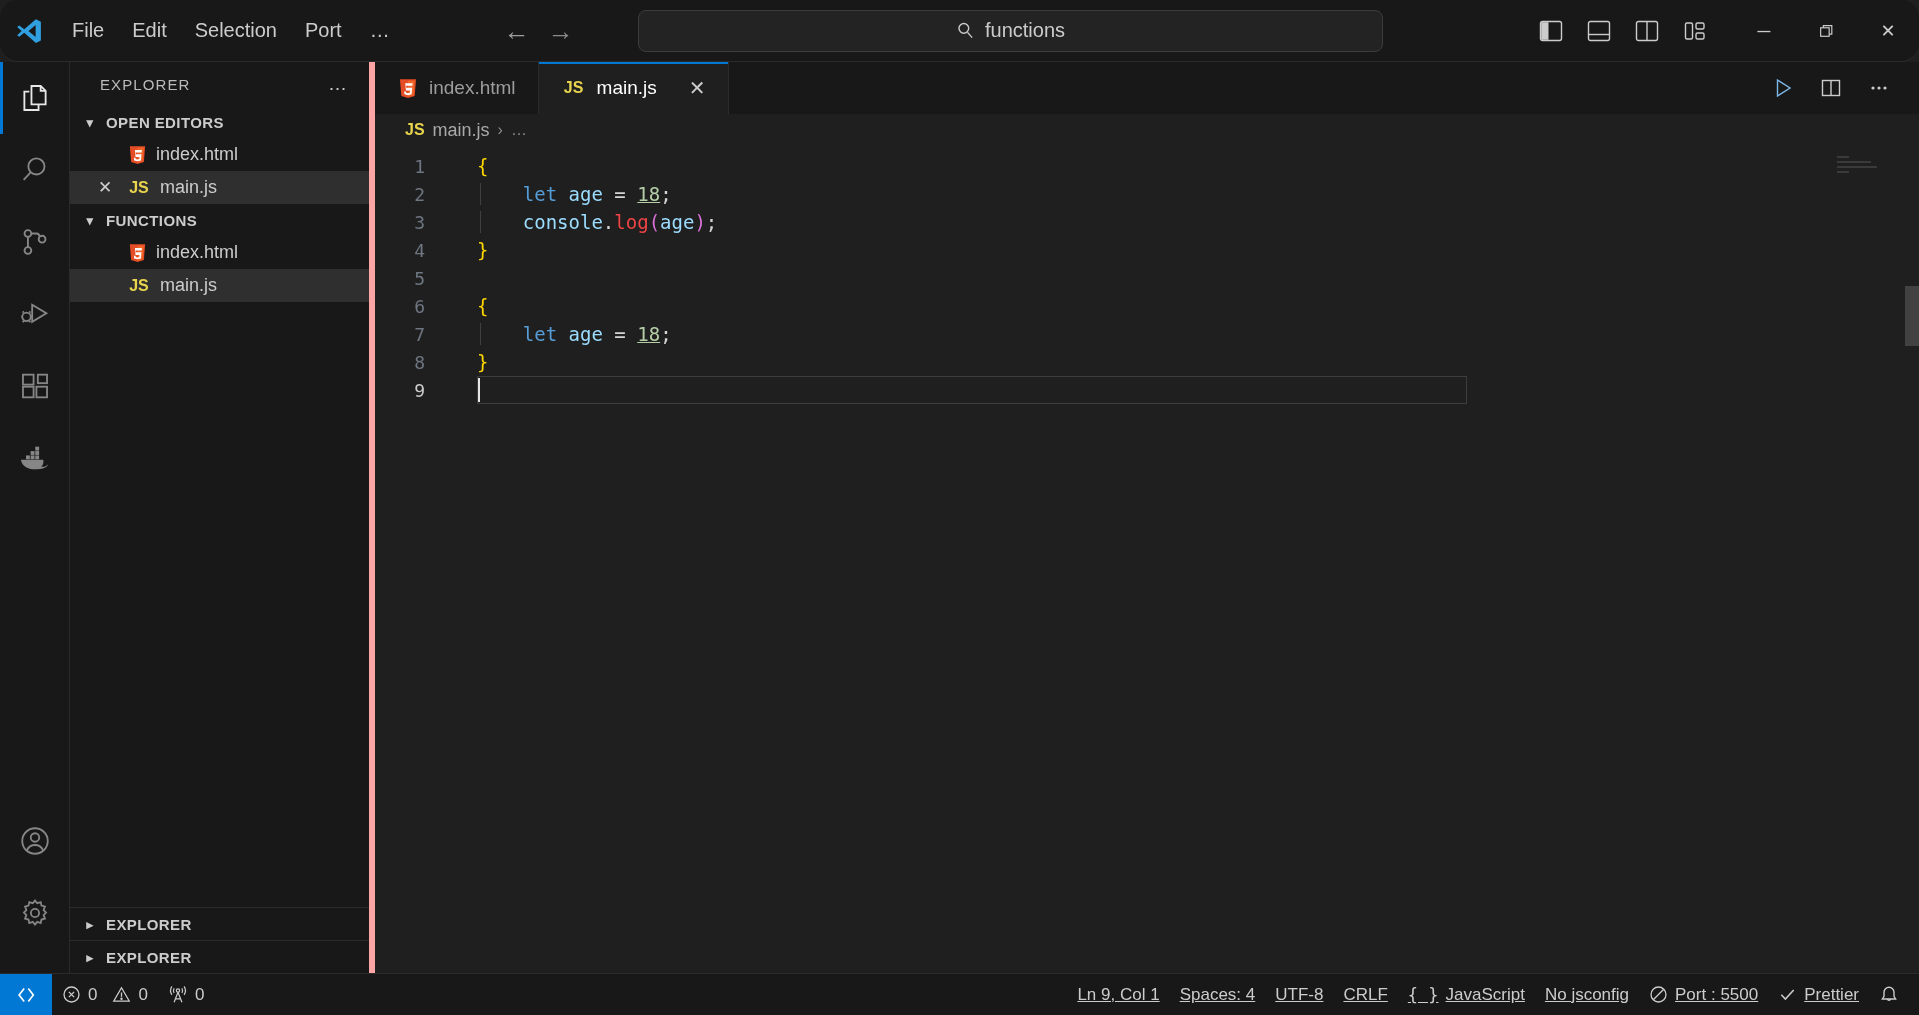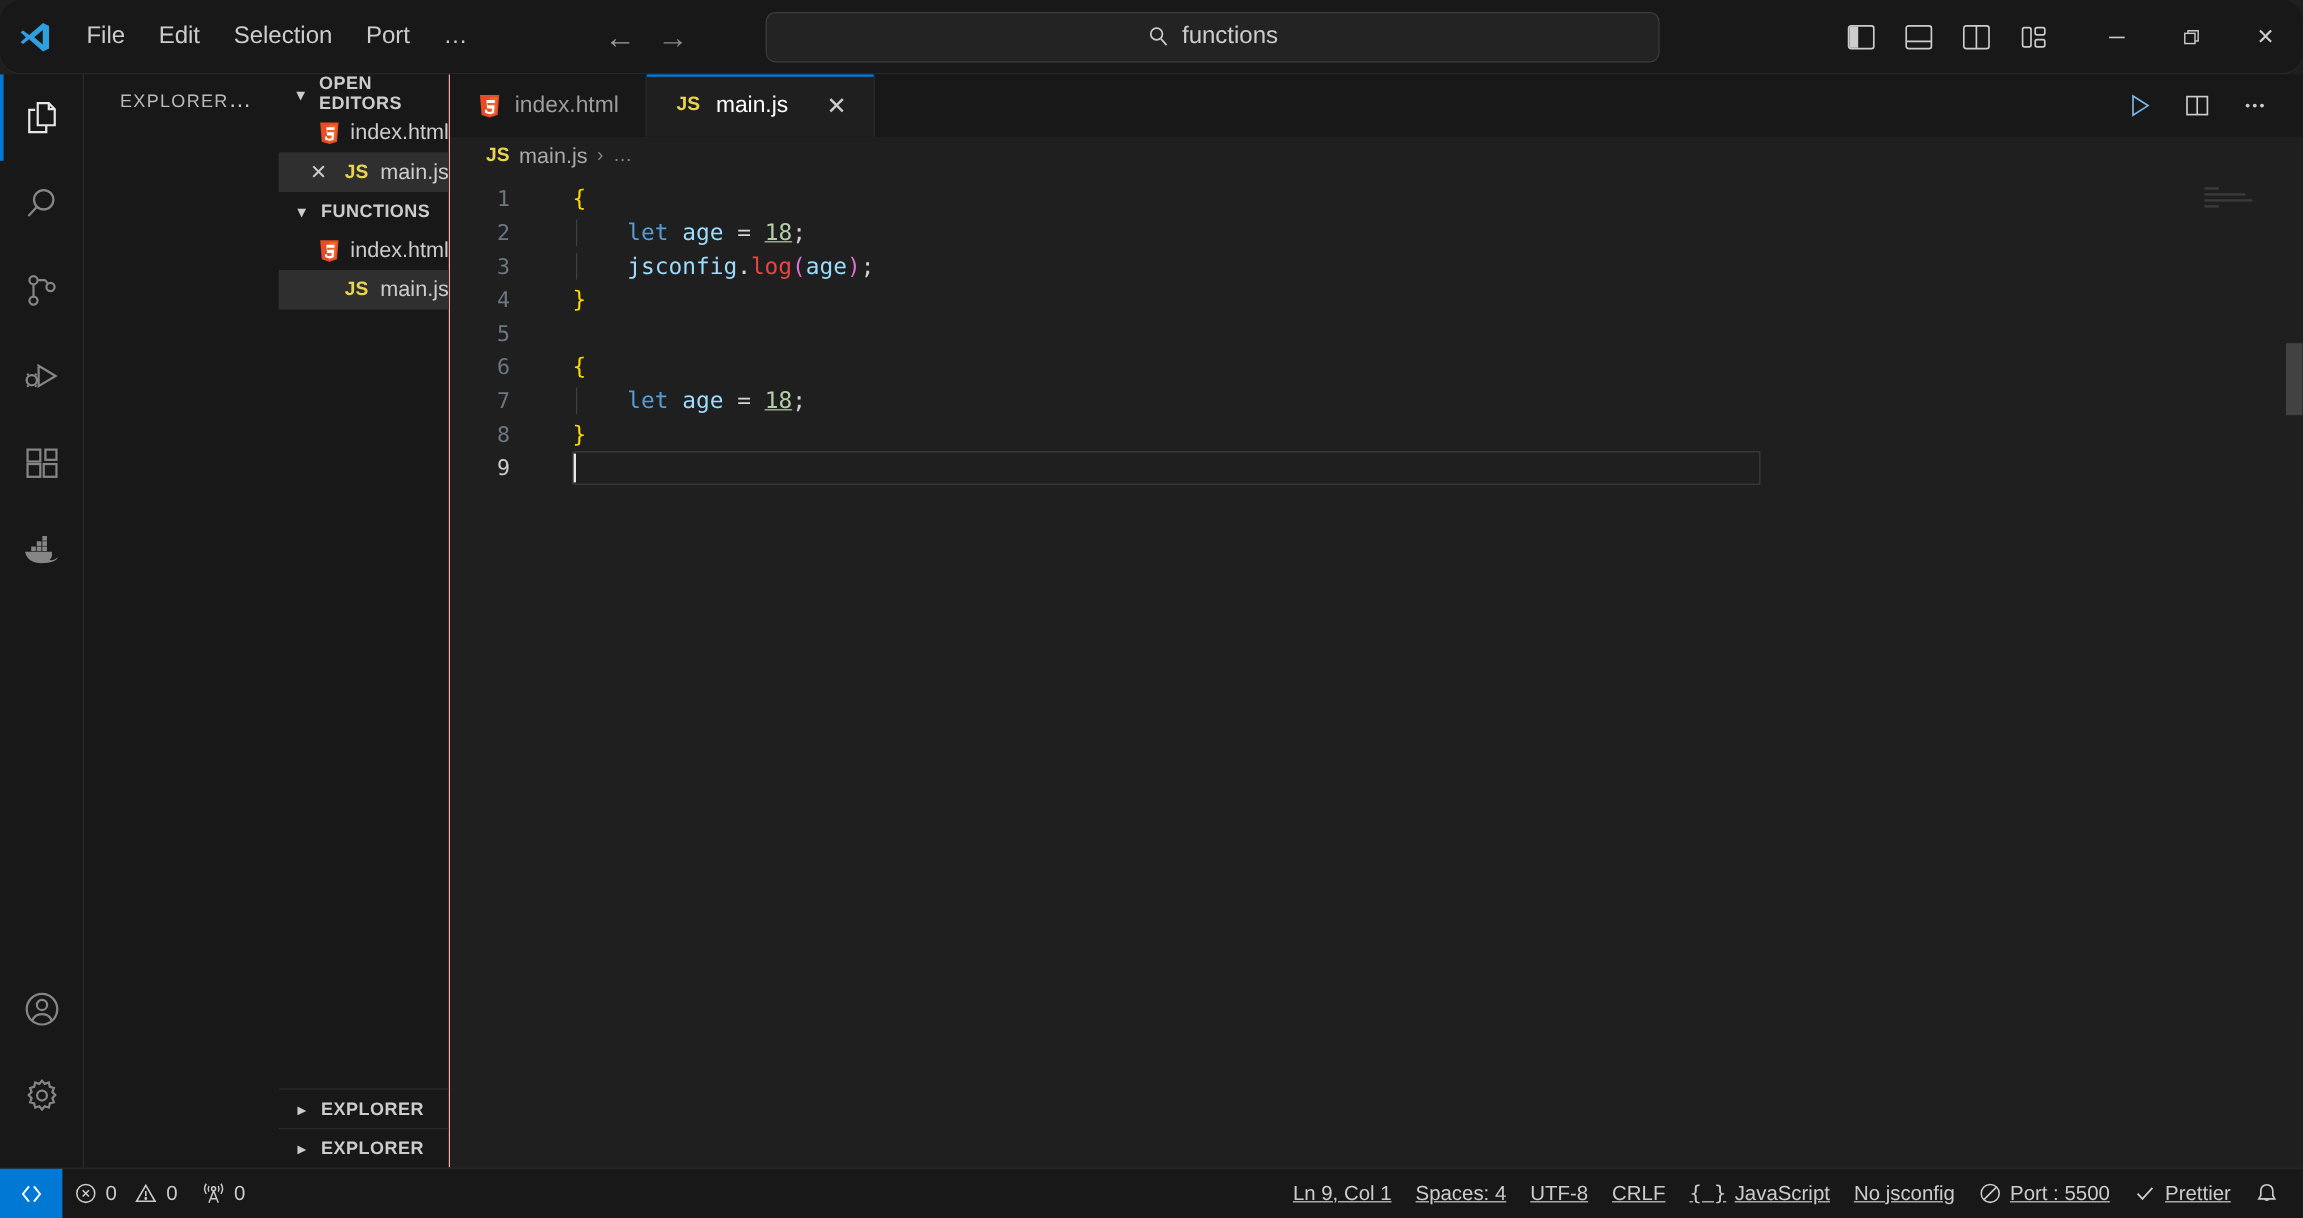--- a/index.html
+++ b/index.html
@@ -65,21 +65,21 @@
   }
   .act-item.active { color: #e7e7e7; }
   .act-item.active::before {
     content: ''; position: absolute; left: 0; top: 0; bottom: 0; width: 3px; background: #0078d4;
   }
   .act-spacer { flex: 1 1 auto; }
 
   
   .sidebar {
     width: 305px; flex: 0 0 305px; background: #181818;
-    display: flex; flex-direction: row; border-right: 1px solid #fca5a5;
+    display: flex; flex-direction: column; border-right: 6px solid #fca5a5;
   }
   .sb-header {
     height: 44px; display: flex; align-items: center; justify-content: space-between;
     padding: 0 20px 0 30px;
   }
   .sb-title { font-size: 15px; letter-spacing: 1.1px; color: #bbbbbb; }
   .sb-dots { color: #cccccc; font-size: 19px; letter-spacing: 2px; }
   .sb-body { flex: 1 1 auto; overflow: hidden; display: flex; flex-direction: column; }
   .section-header {
     height: 32px; display: flex; align-items: center; gap: 6px; padding-left: 10px;
@@ -449,21 +449,21 @@
             <span class="ctext"><span class="t-brace">{</span></span>
           </div>
 
           <div class="code-line">
             <span class="ln">2</span>
             <span class="ctext"><span class="guide"></span>    <span class="t-kw">let</span> <span class="t-var">age</span> <span class="t-op">=</span> <span class="t-num">18</span><span class="t-punc">;</span></span>
           </div>
 
           <div class="code-line">
             <span class="ln">3</span>
-            <span class="ctext"><span class="guide"></span>    <span class="t-obj">jsconfig</span><span class="t-punc">.</span><span class="t-fn">log</span><span class="t-paren">(</span><span class="t-var">age</span><span class="t-paren">)</span><span class="t-punc">;</span></span>
+            <span class="ctext"><span class="guide"></span>    <span class="t-obj">console</span><span class="t-punc">.</span><span class="t-fn">log</span><span class="t-paren">(</span><span class="t-var">age</span><span class="t-paren">)</span><span class="t-punc">;</span></span>
           </div>
 
           <div class="code-line">
             <span class="ln">4</span>
             <span class="ctext"><span class="t-brace">}</span></span>
           </div>
 
           <div class="code-line">
             <span class="ln">5</span>
             <span class="ctext"></span>

